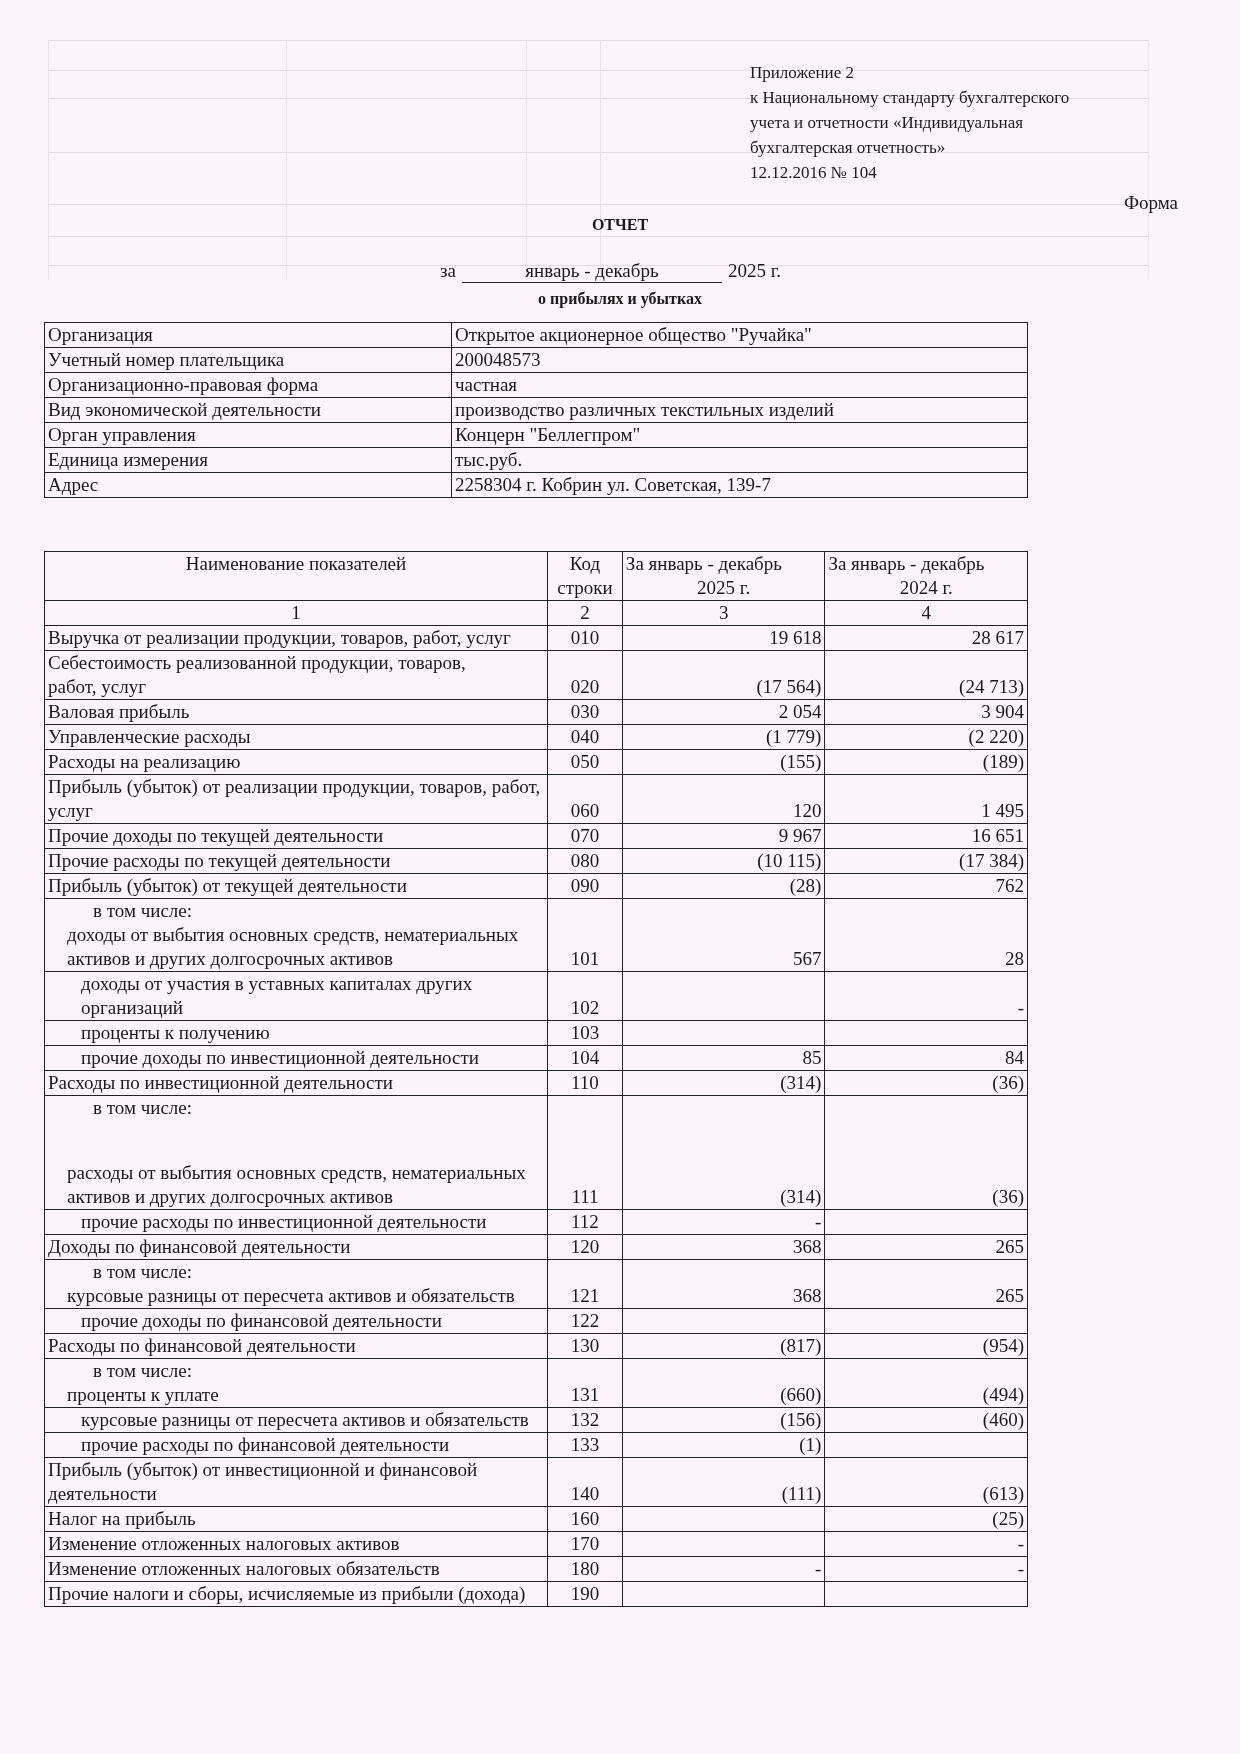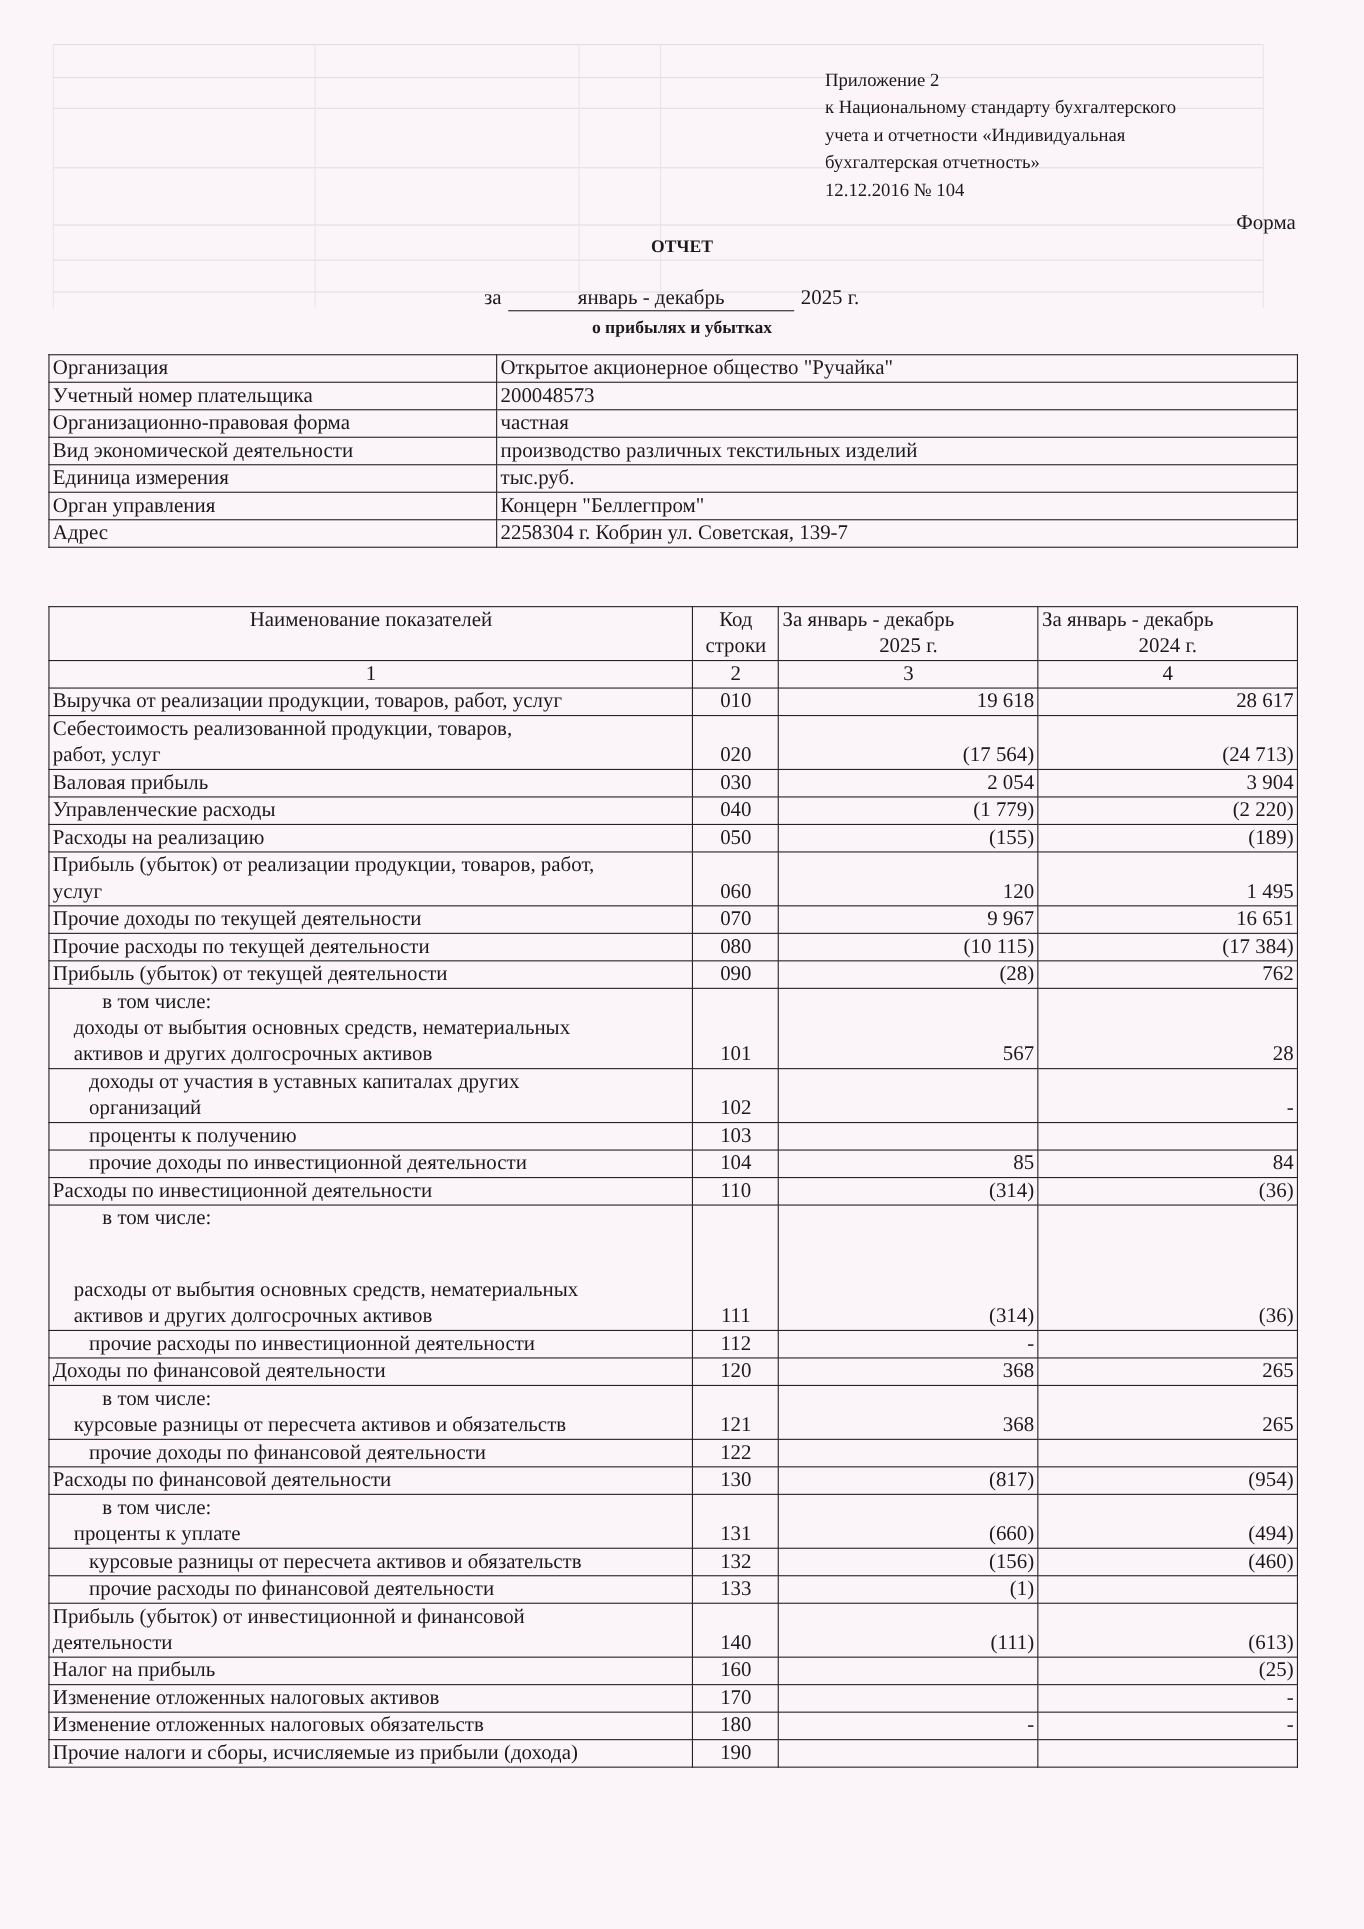--- a/index.html
+++ b/index.html
@@ -11,21 +11,21 @@
   .bleed .hl { position:absolute; left:0; right:0; border-top:1px solid #777; }
   .bleed .vl { position:absolute; top:0; bottom:0; border-left:1px solid #999; }
 
   .appendix { position:absolute; left:750px; top:60px; font-size:17px; line-height:25px; }
   .forma { position:absolute; right:62px; top:192px; font-size:19px; }
   .title { position:absolute; left:0; width:1240px; text-align:center; font-weight:bold; font-size:16px; }
   .t1 { top:216px; } .t2 { top:244px;margin-top:46px; }
   .period { position:absolute; left:440px; top:260px; font-size:19px; display:flex; align-items:baseline; }
   .period .blank { display:inline-block; width:260px; border-bottom:1.5px solid #222; text-align:center; margin:0 6px; }
 
-  table { border-collapse:collapse; position:absolute; left:44px; width:1136px; }
+  table { border-collapse:collapse; position:absolute; left:44px; width:984px; }
   td { border:1.5px solid #222; font-size:19px; padding:0 3px; line-height:24px; }
   .info { top:322px; }
   .info td { height:24px; }
   .info td.lbl { width:400px; }
 
   .main { top:551px; }
   .main td { vertical-align:bottom; }
   .main td.num { text-align:right; }
   .main td.code { text-align:center; }
   .hdr td { vertical-align:top; text-align:center; }
@@ -79,26 +79,26 @@
       </tr>
   <tr>
         <td class="lbl">Организационно-правовая форма</td>
         <td>частная</td>
       </tr>
   <tr>
         <td class="lbl">Вид экономической деятельности</td>
         <td>производство различных текстильных изделий</td>
       </tr>
   <tr>
+        <td class="lbl">Орган управления</td>
+        <td>Концерн "Беллегпром"</td>
+      </tr>
+  <tr>
         <td class="lbl">Единица измерения</td>
         <td>тыс.руб.</td>
-      </tr>
-  <tr>
-        <td class="lbl">Орган управления</td>
-        <td>Концерн "Беллегпром"</td>
       </tr>
   <tr>
         <td class="lbl">Адрес</td>
         <td>2258304 г. Кобрин ул. Советская, 139-7</td>
       </tr>
 </tbody>
   </table>
 
 <table class="main">
   <colgroup>

